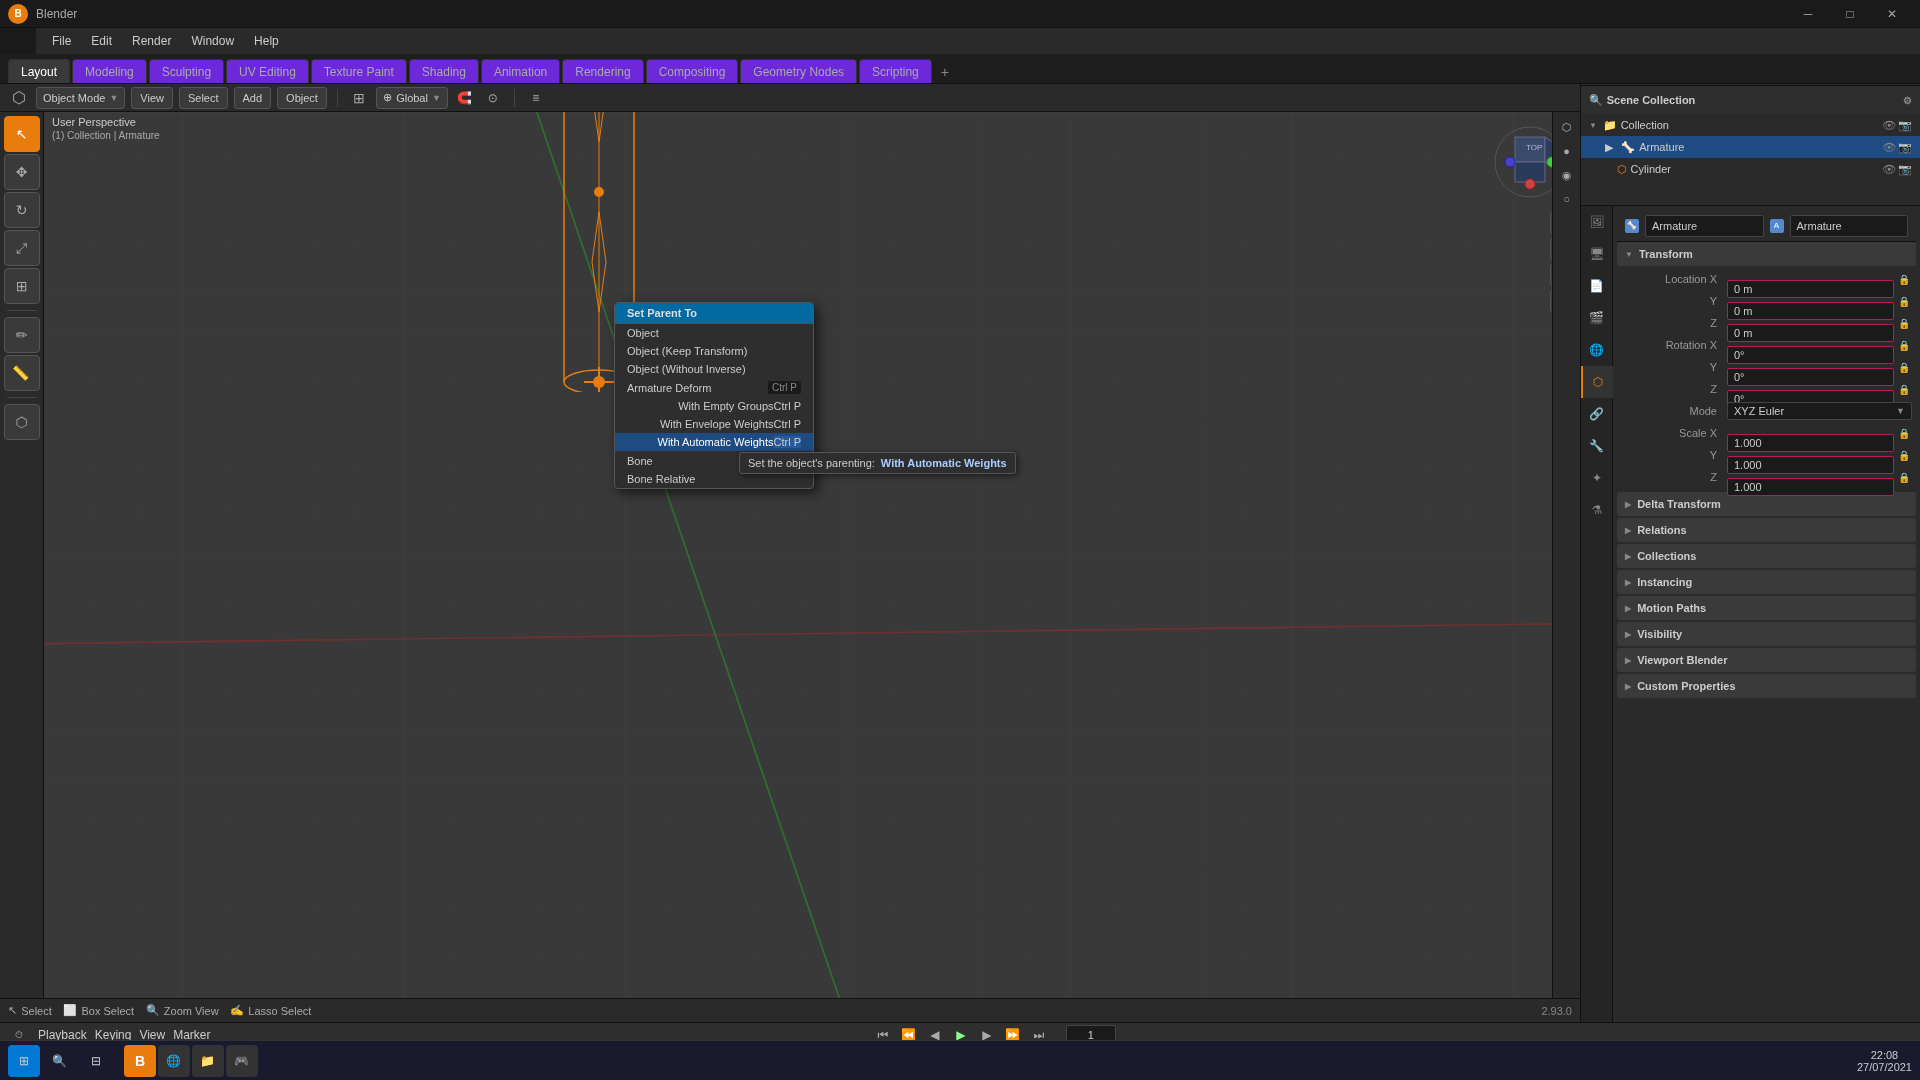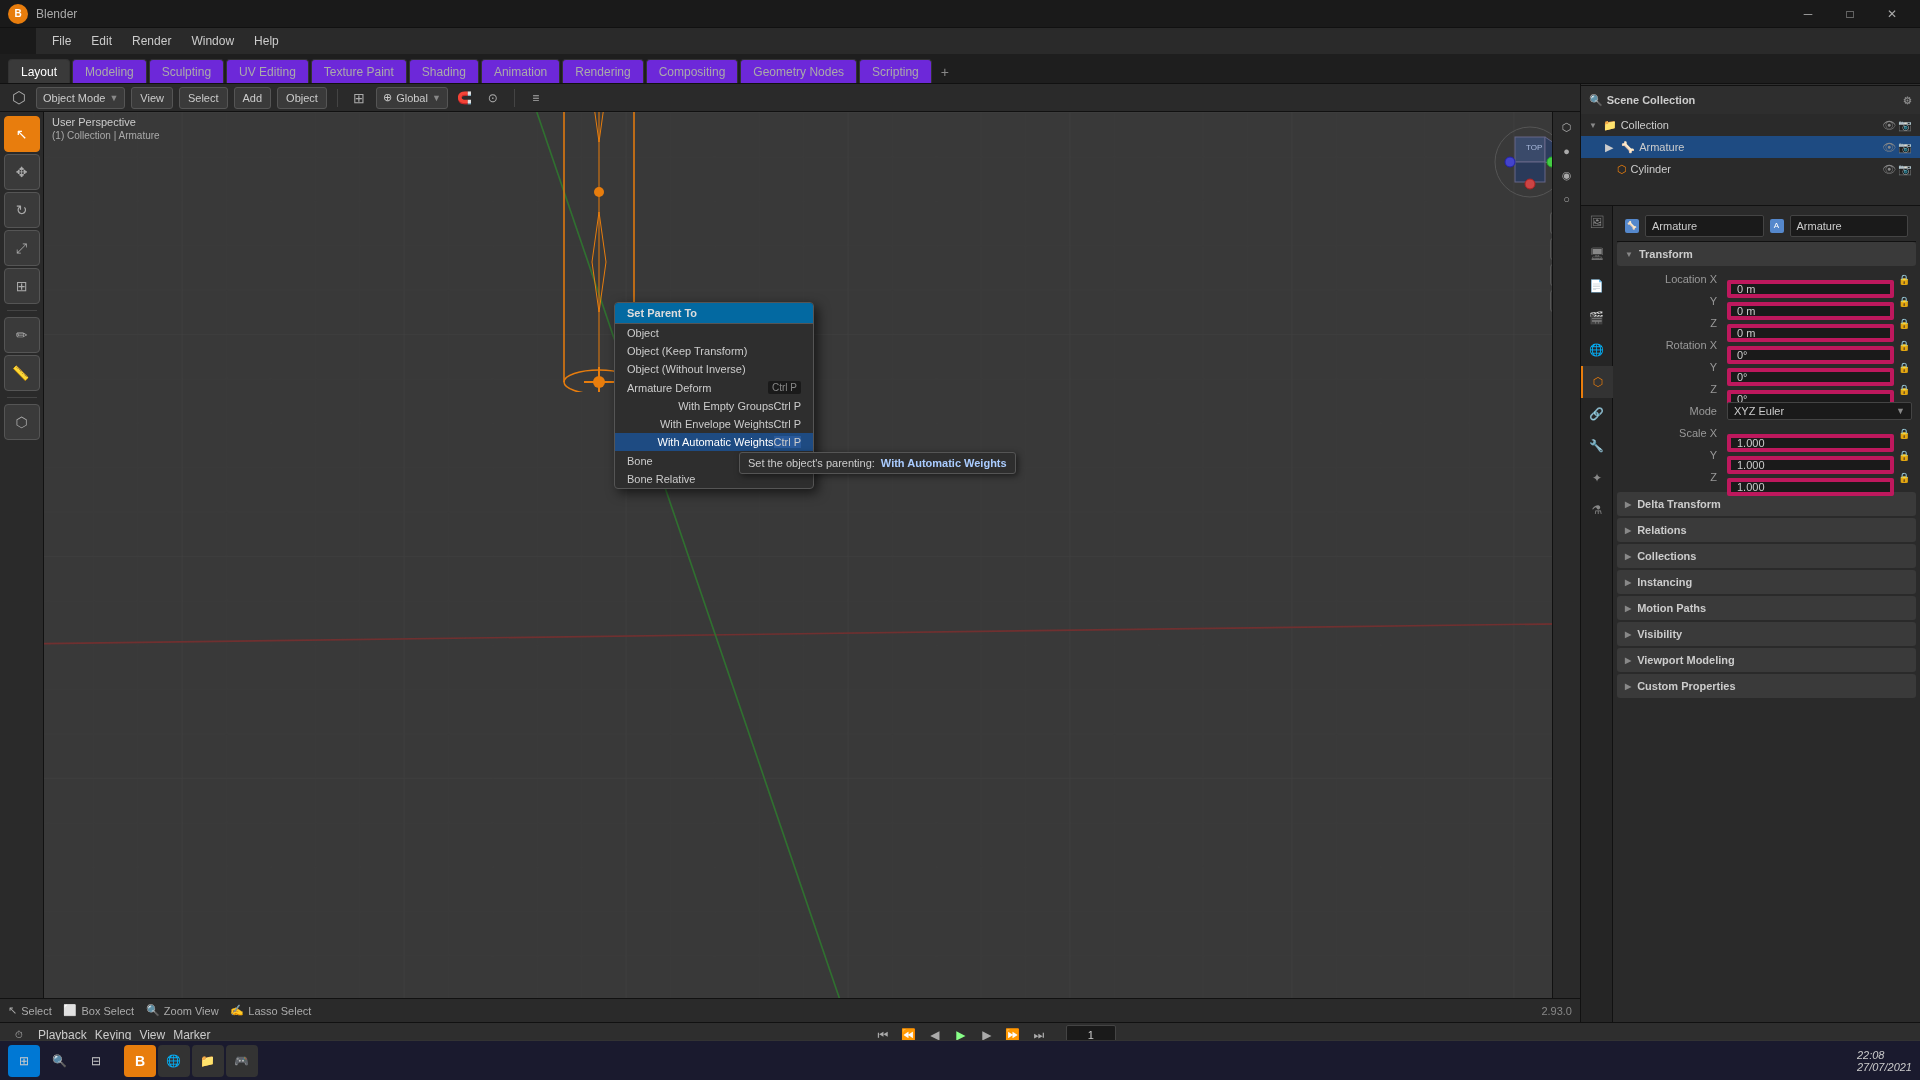--- a/index.html
+++ b/index.html
@@ -303,21 +303,21 @@
       flex: 0 0 90px;
       font-size: 11px;
       color: #999;
       text-align: right;
       padding-right: 6px;
     }
     .prop-value {
       flex: 1;
       height: 18px;
       background: #1a1a1a;
-      border: 4px solid #be185d;
+      border: 1px solid #be185d;
       border-radius: 2px;
       display: flex; align-items: center;
       padding: 0 6px;
       font-size: 11px;
       color: #ccc;
       margin-top: 20px;
     }
     .prop-lock {
       width: 14px; height: 14px;
       display: flex; align-items: center; justify-content: center;
@@ -932,21 +932,21 @@
       <div class="prop-section">
         <div class="prop-section-header">
           <span class="chevron">▶</span>
           <span>Visibility</span>
         </div>
       </div>
 
       <div class="prop-section">
         <div class="prop-section-header">
           <span class="chevron">▶</span>
-          <span>Viewport Modeling</span>
+          <span>Viewport Blender</span>
         </div>
       </div>
 
       <div class="prop-section">
         <div class="prop-section-header">
           <span class="chevron">▶</span>
           <span>Custom Properties</span>
         </div>
       </div>
     </div>
@@ -1044,17 +1044,17 @@
   <div style="width:32px; height:32px; display:flex; align-items:center; justify-content:center; cursor:pointer;">🔍</div>
   <div style="width:32px; height:32px; display:flex; align-items:center; justify-content:center; cursor:pointer;">⊟</div>
 
   <div style="display:flex; gap:2px; margin-left:8px;">
     <div style="width:32px; height:32px; background:#e87d0d; border-radius:4px; display:flex; align-items:center; justify-content:center; cursor:pointer; font-size:14px; font-weight:bold; color:white;">B</div>
     <div style="width:32px; height:32px; background:#333; border-radius:4px; display:flex; align-items:center; justify-content:center; cursor:pointer;">🌐</div>
     <div style="width:32px; height:32px; background:#333; border-radius:4px; display:flex; align-items:center; justify-content:center; cursor:pointer;">📁</div>
     <div style="width:32px; height:32px; background:#333; border-radius:4px; display:flex; align-items:center; justify-content:center; cursor:pointer;">🎮</div>
   </div>
 
-  <div style="margin-left:auto; display:flex; flex-direction:column; align-items:flex-start; font-size:11px; color:#ccc;font-style:italic;">
+  <div style="margin-left:auto; display:flex; flex-direction:column; align-items:center; font-size:11px; color:#ccc;">
     <span>22:08</span>
     <span>27/07/2021</span>
   </div>
 </div>
 
 </body></html>

